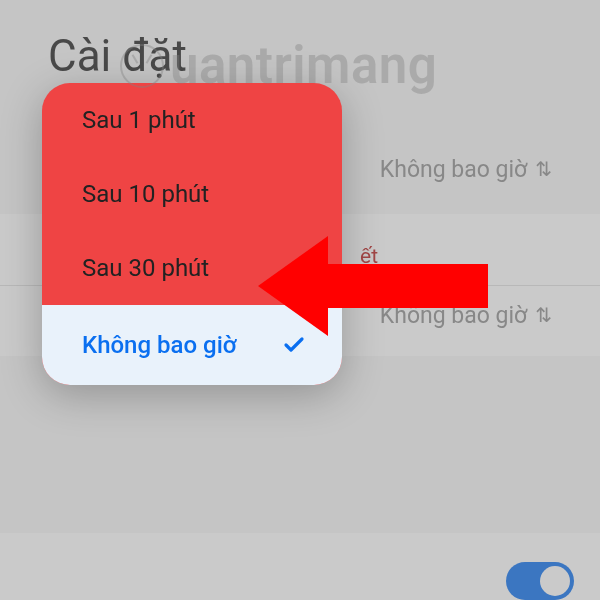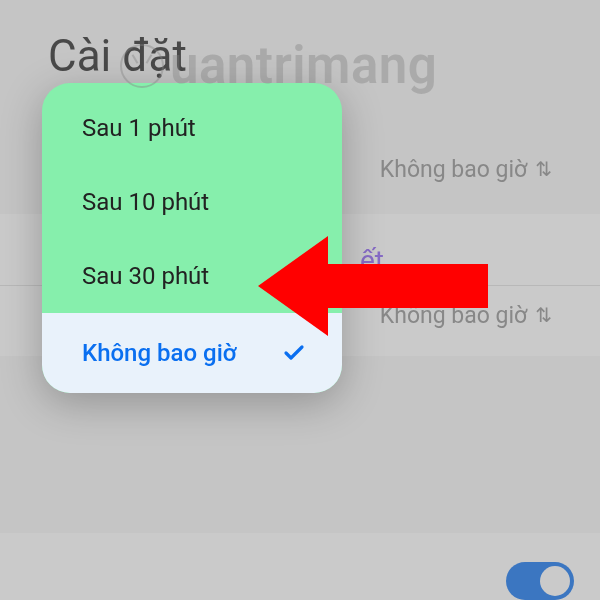--- a/index.html
+++ b/index.html
@@ -43,22 +43,22 @@
     position: absolute;
     font-size: 23px;
     color: #8d8d8d;
   }
   .bg-value.v1 { top: 156px; right: 48px; }
   .bg-value.v2 { top: 302px; right: 48px; }
   .bg-label-et {
     position: absolute;
     top: 244px;
     left: 360px;
-    font-size: 28px;
-    color: #8b5cf6;
+    font-size: 21px;
+    color: #b91c1c;
     text-align: center;
   }
   .bg-updown {
     display: inline-block;
     margin-left: 8px;
     font-size: 20px;
     color: #8d8d8d;
     vertical-align: 1px;
   }
   .bg-5g-row {
@@ -100,25 +100,24 @@
     position: absolute;
     inset: 0;
     background: rgba(128,128,128,0.42);
   }
   
   .popup {
     position: absolute;
     top: 83px;
     left: 42px;
     width: 300px;
-    background: #86efac;
+    background: #ef4444;
     border-radius: 28px;
     box-shadow: 0 10px 40px rgba(0,0,0,0.25);
     overflow: hidden;
-    padding-top: 8px;
     padding-bottom: 0;
   }
   .option {
     padding: 23px 40px;
     font-size: 24px;
     color: #222;
     cursor: pointer;
   }
   .option.selected {
     background: #e9f2fb;

